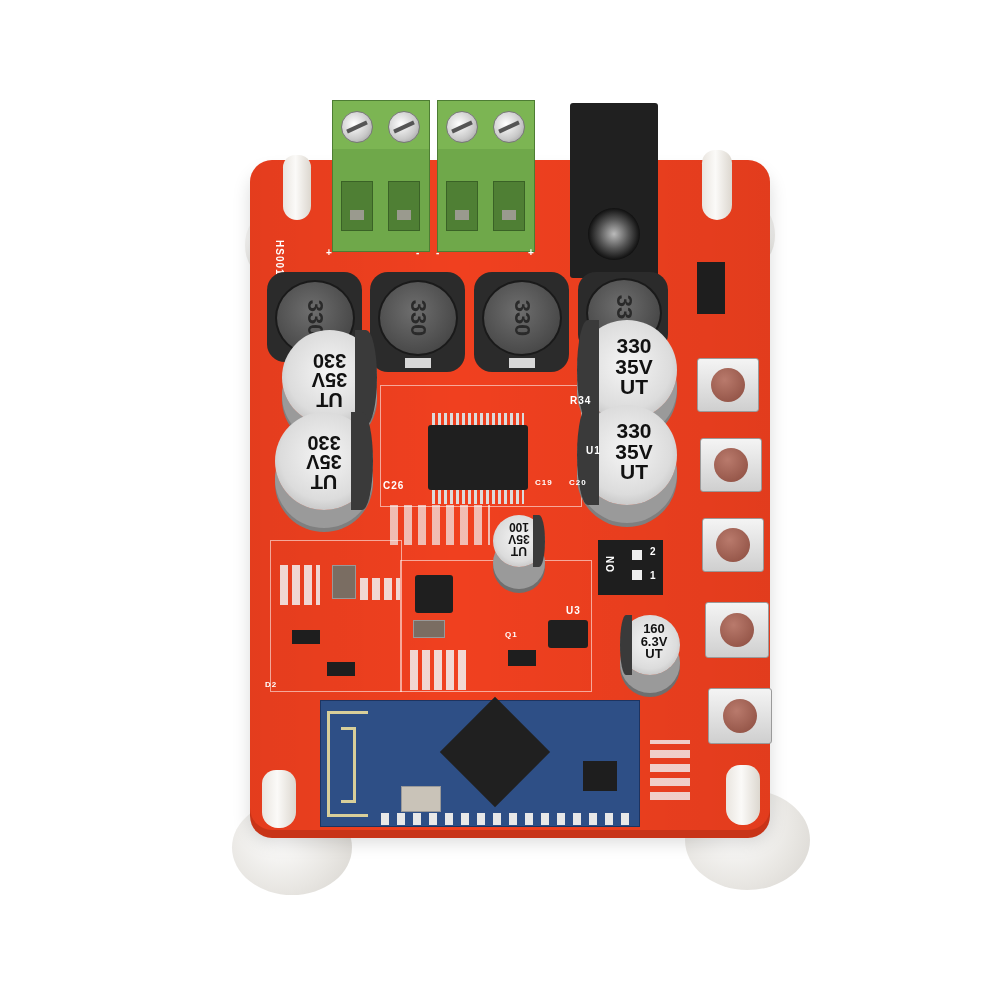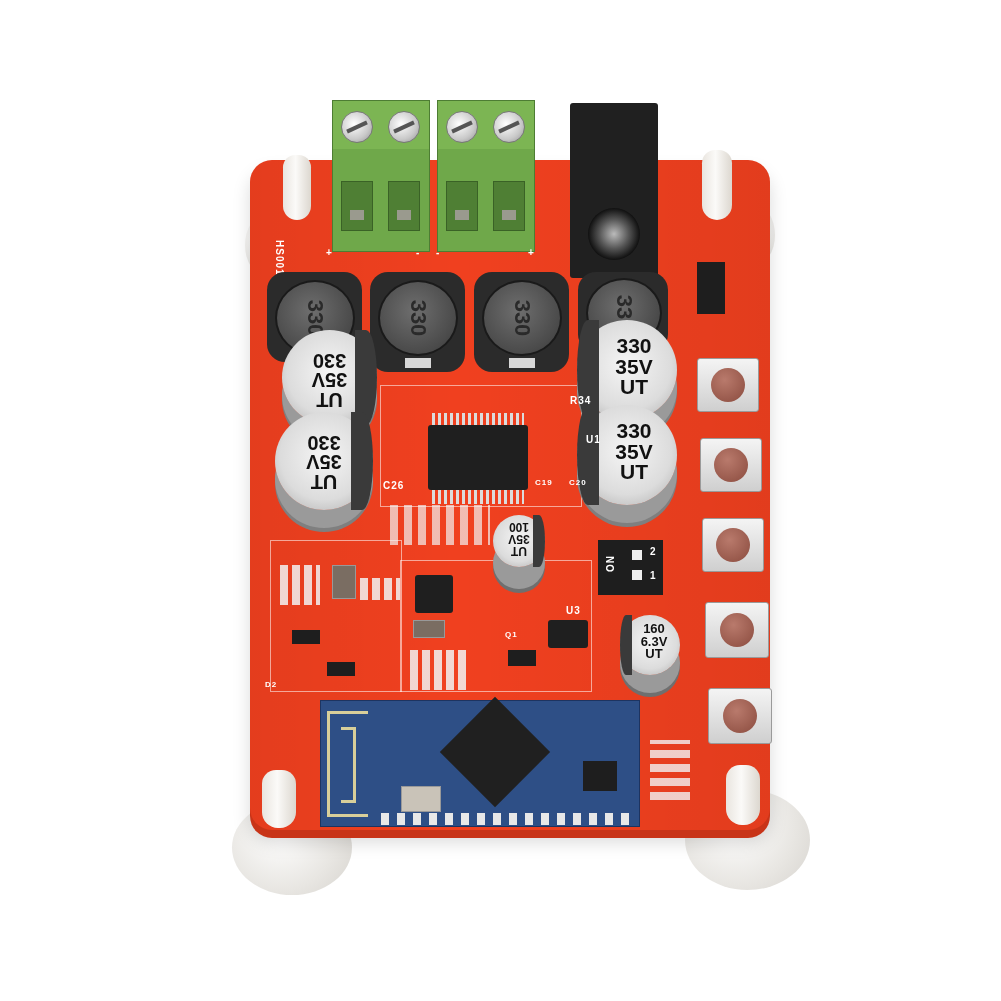--- a/index.html
+++ b/index.html
@@ -152,21 +152,21 @@
   <div class="cap-text" style="top:16px;font-size:21px;padding-left:14px;">
     <div>330</div>
     <div>35V</div>
     <div>UT</div>
   </div>
 </div>
 
 <div class="abs ic" style="left:428px;top:425px;width:100px;height:65px;"></div>
 <div class="abs" style="left:432px;top:490px;width:92px;height:14px;background:repeating-linear-gradient(90deg,#dcdcdc 0 3px,transparent 3px 6px);"></div>
 <div class="abs" style="left:432px;top:413px;width:92px;height:12px;background:repeating-linear-gradient(90deg,#dcdcdc 0 3px,transparent 3px 6px);"></div>
-<span class="abs silk" style="left:540px;top:434px;padding-left:46px;">U1</span>
+<span class="abs silk" style="left:540px;top:445px;padding-left:46px;">U1</span>
 
 <div class="abs cap" style="left:493px;top:515px;width:52px;height:52px;box-shadow:0 22px 0 #9a9a9a,0 26px 0 #6f6f6f;">
   <div class="cap-stripe" style="right:0;width:12px;border-radius:0 50% 50% 0;"></div>
   <div class="cap-text" style="top:6px;font-size:12px;transform:rotate(180deg);">
     <div>UT</div>
     <div>35V</div>
     <div>100</div>
   </div>
 </div>
 

